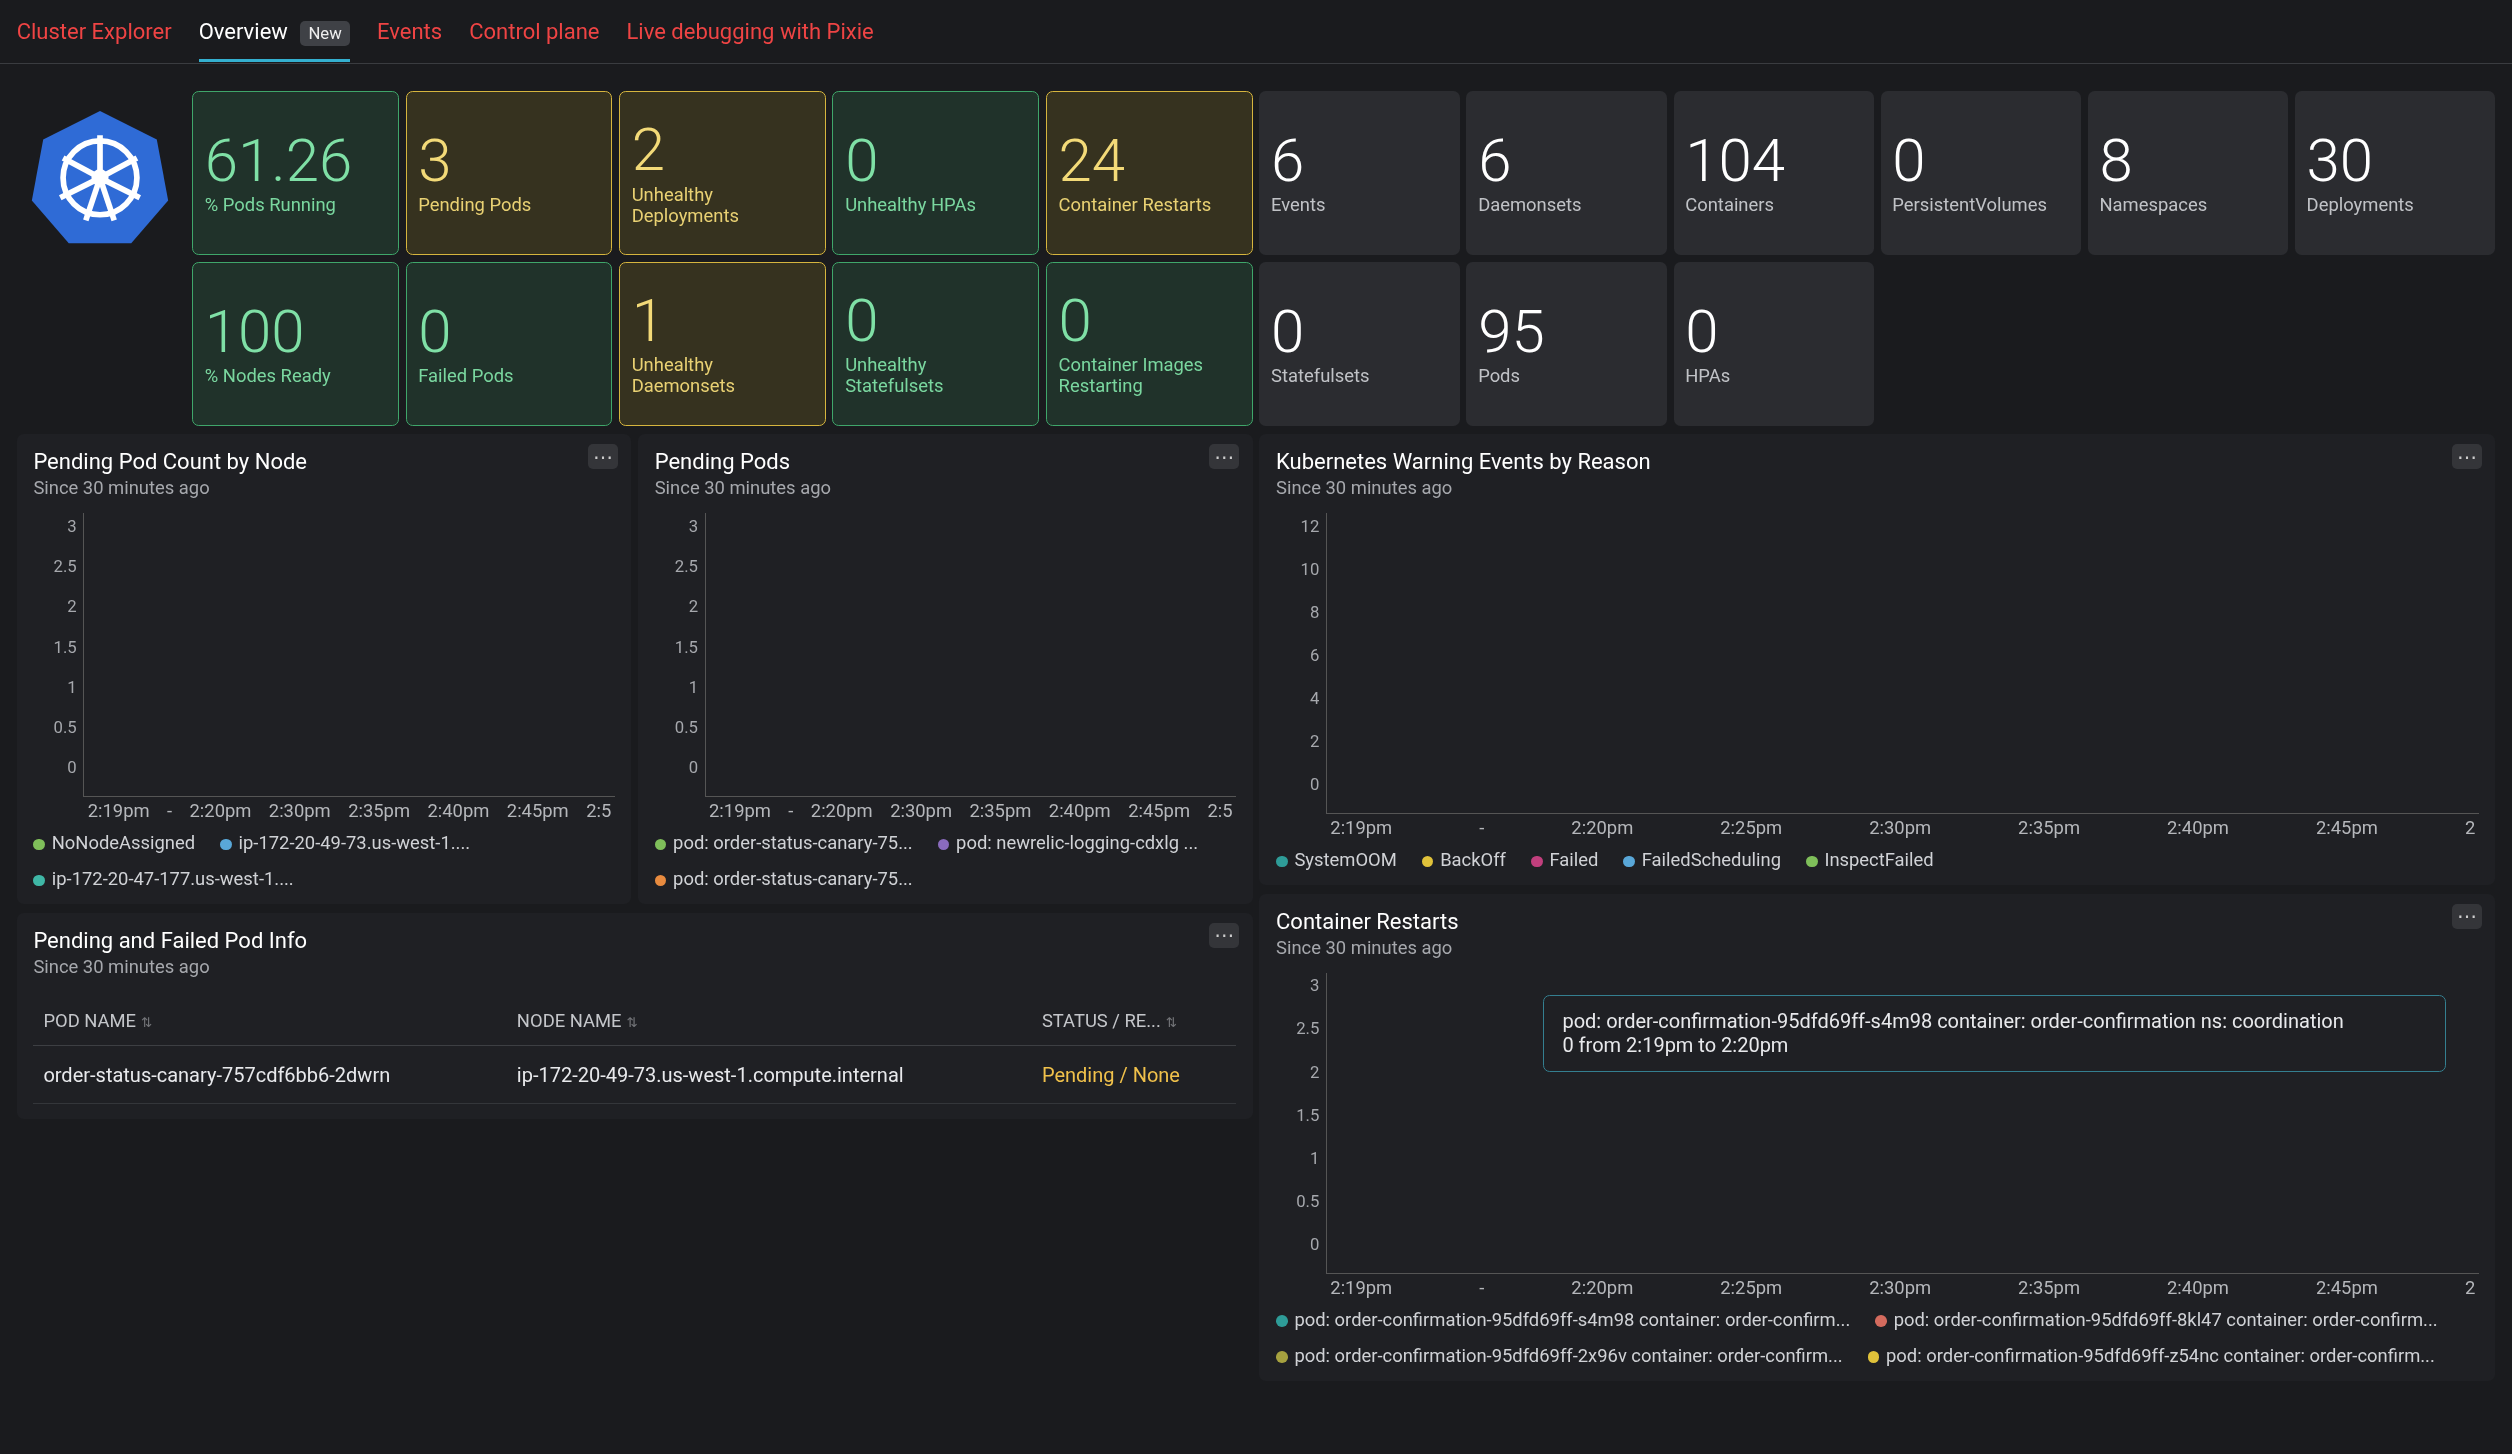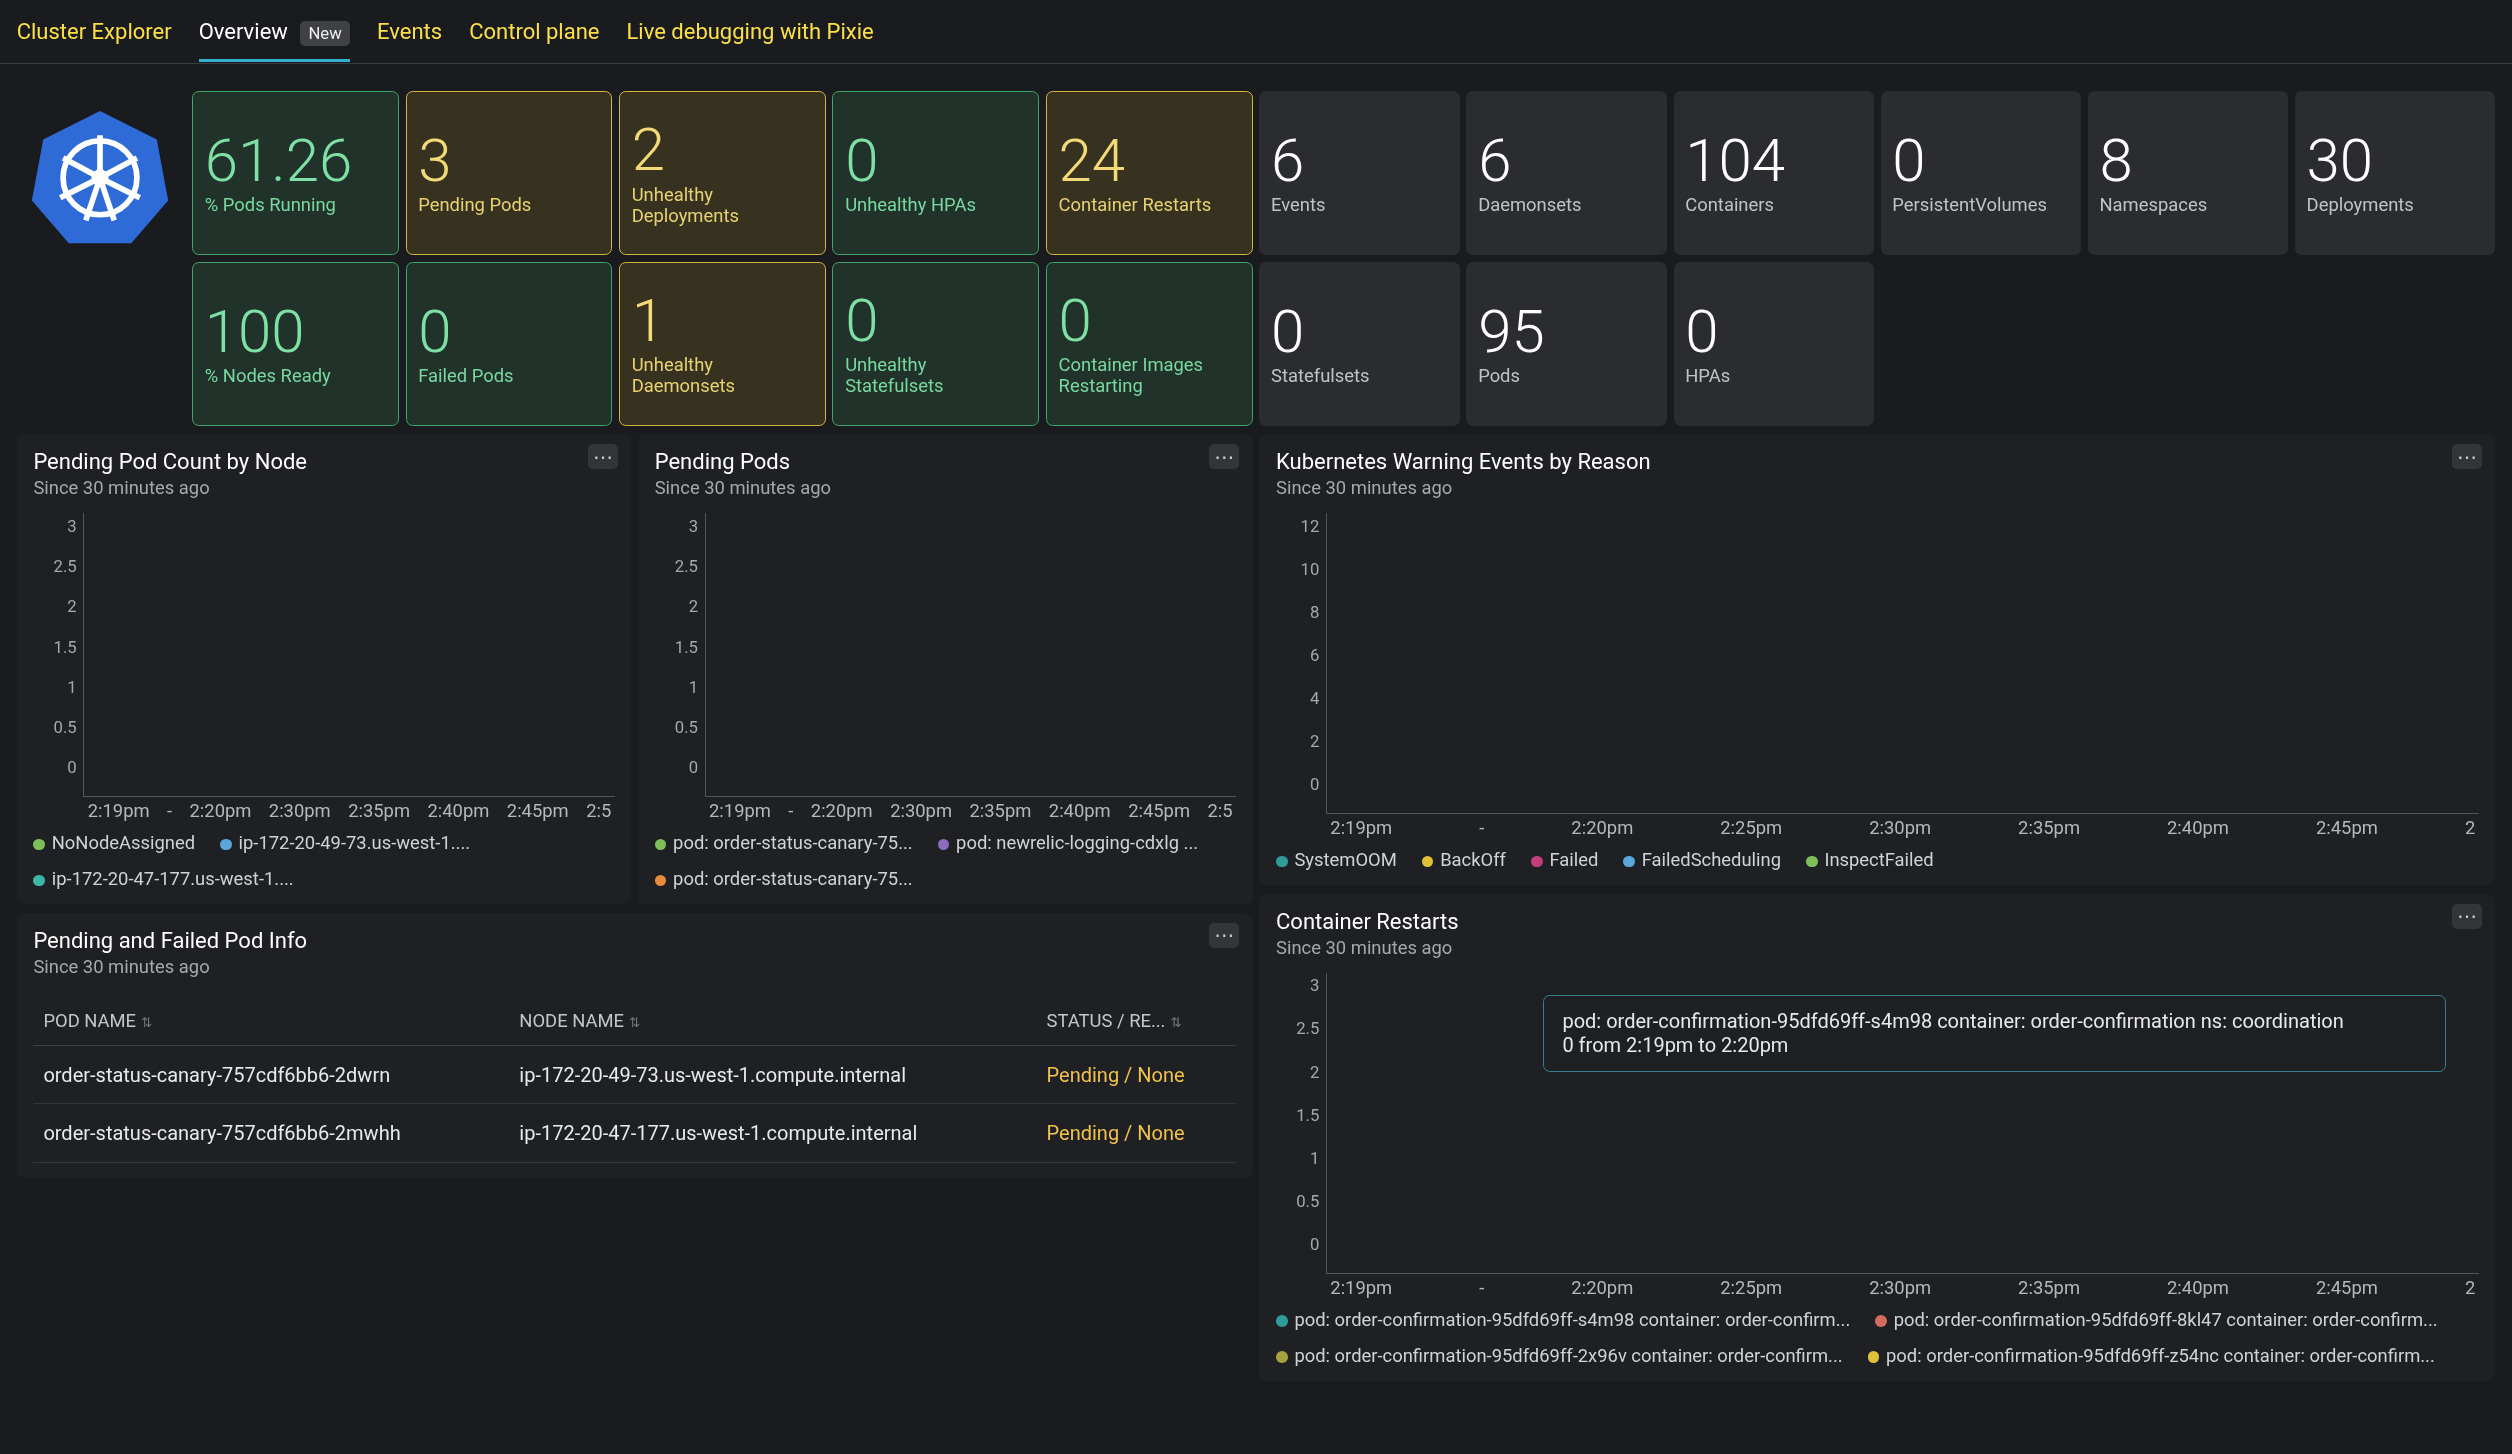--- a/index.html
+++ b/index.html
@@ -16,21 +16,21 @@
   
   .topnav {
     display: flex;
     align-items: center;
     gap: 27px;
     padding: 0 16.7px;
     height: 64px;
     border-bottom: 0.8px solid #3a3c40;
   }
   .topnav .item {
-    color: #fde047;
+    color: #ef4444;
     font-size: 22px;
     padding: 18.4px 0;
     cursor: pointer;
   }
   .topnav .item.active {
     color: #fff;
     border-bottom: 3.3px solid #34b0d0;
     padding-bottom: 15px;
     text-align: right;
   }
@@ -689,25 +689,20 @@
               <th>NODE NAME<span class="sort">⇅</span></th>
               <th>STATUS / RE...<span class="sort">⇅</span></th>
             </tr>
           </thead>
         <tbody id="tbody">
             <tr>
               <td>order-status-canary-757cdf6bb6-2dwrn</td>
                 <td>ip-172-20-49-73.us-west-1.compute.internal</td>
                 <td class="status">Pending / None</td>
             </tr>
-            <tr>
-              <td>order-status-canary-757cdf6bb6-2mwhh</td>
-                <td>ip-172-20-47-177.us-west-1.compute.internal</td>
-                <td class="status">Pending / None</td>
-            </tr>
           </tbody>
       </table>
     </div>
   </div>
 
   <div>
     <div class="right-cards" id="count-cards">
         <div class="card dark">
           <div class="big">6</div>
                <div class="sub">Events</div>

